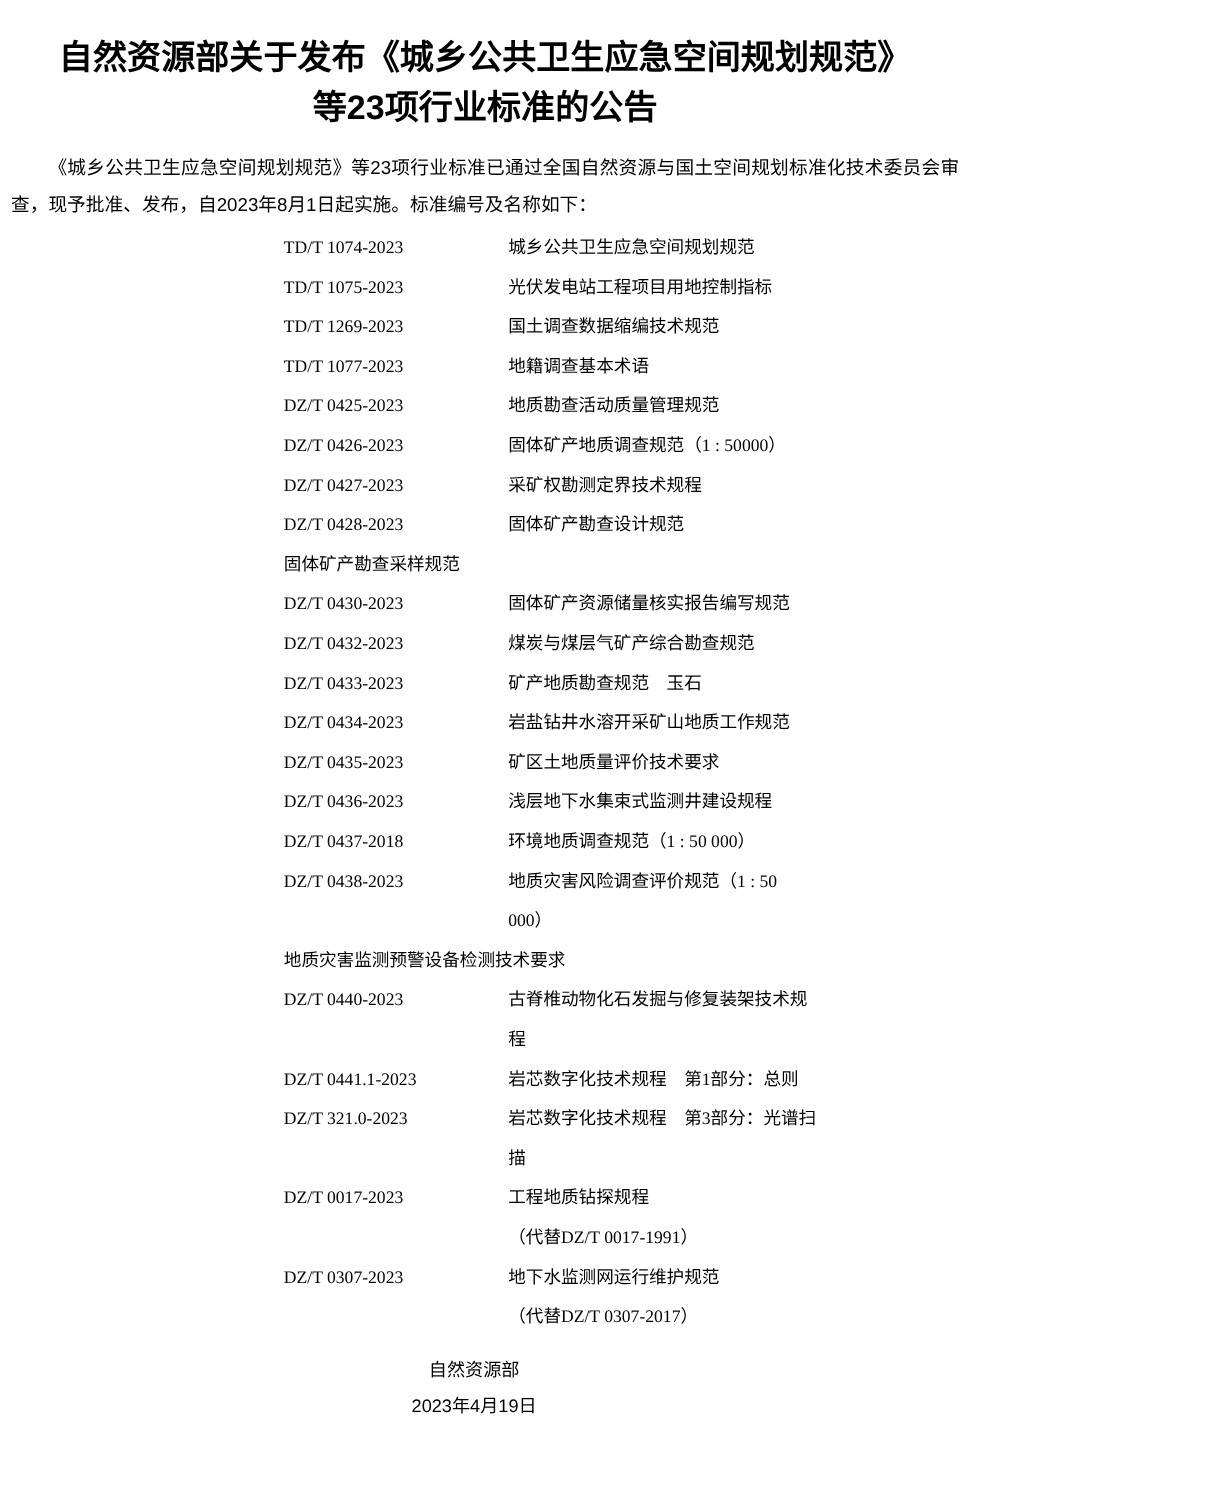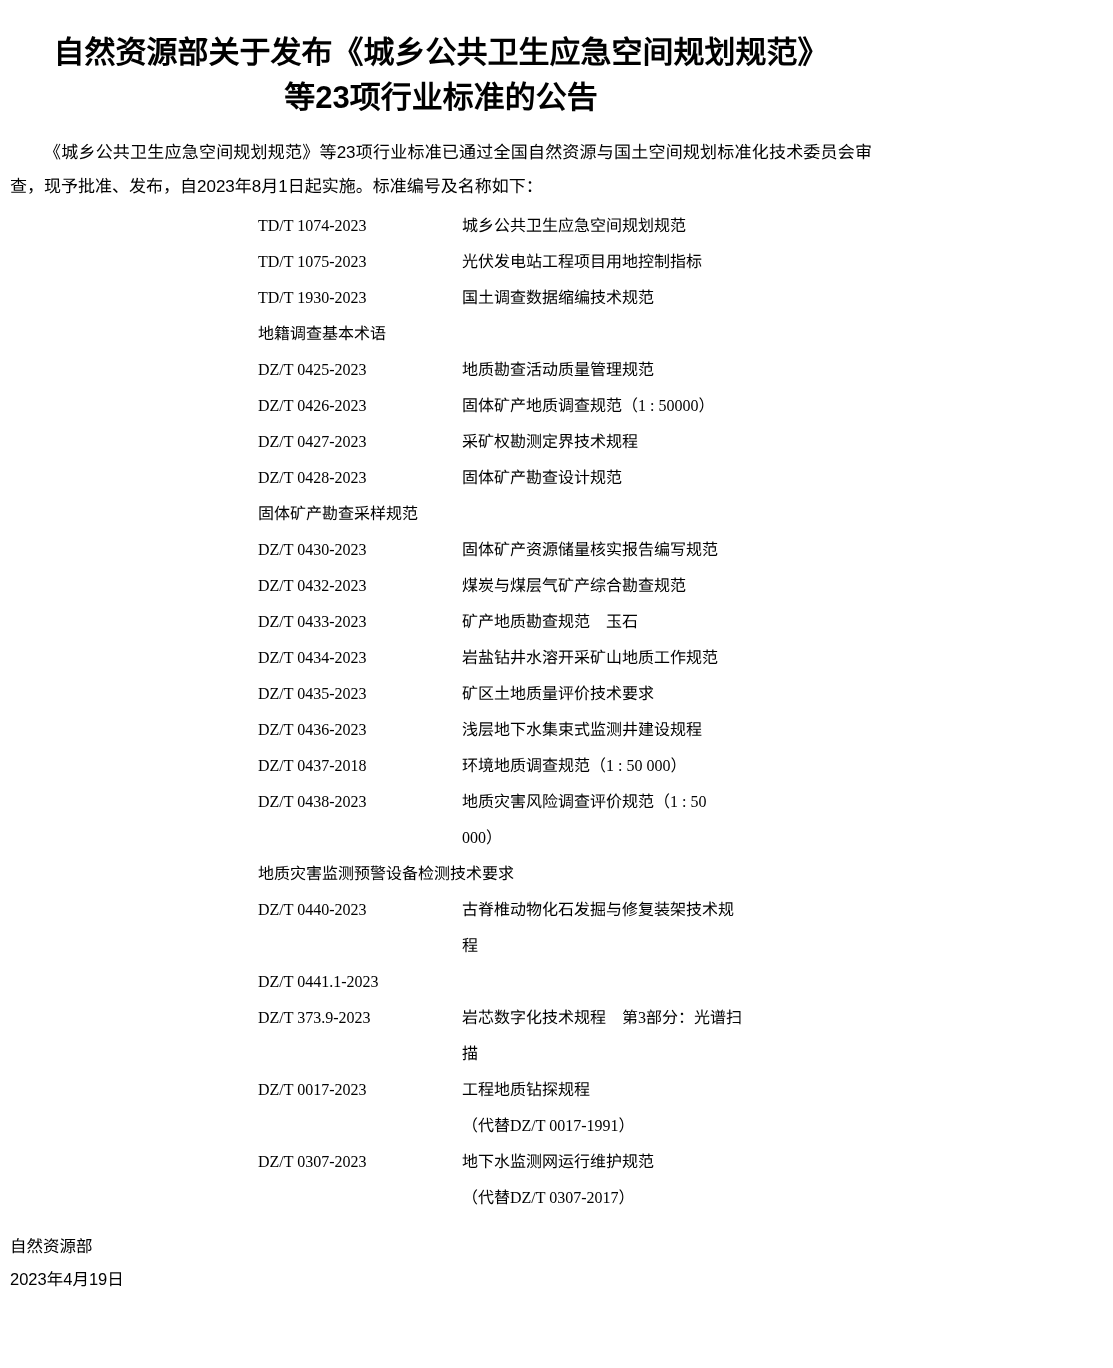--- a/index.html
+++ b/index.html
@@ -51,21 +51,21 @@
     flex: 0 0 204px;
     width: 204px;
     white-space: nowrap;
   }
   .std-name {
     width: 380px;
   }
   .signature {
     margin-top: 14px;
     padding-right: 20px;
-    text-align: left;
+    text-align: center;
     font-size: 16.5px;
     line-height: 33px;
     font-family: "Liberation Sans", "DejaVu Sans", sans-serif;
   }
 </style>
 </head>
 <body>
 
 <div class="doc">
 
@@ -85,27 +85,28 @@
   </div>
 
   <div class="std-row">
     <div class="std-code">TD/T 1075-2023</div>
     <div class="std-name">
           <div>光伏发电站工程项目用地控制指标</div>
         </div>
   </div>
 
   <div class="std-row">
-    <div class="std-code">TD/T 1930-2023</div>
+    <div class="std-code">TD/T 1269-2023</div>
     <div class="std-name">
           <div>国土调查数据缩编技术规范</div>
         </div>
   </div>
 
   <div class="std-row">
+    <div class="std-code">TD/T 1077-2023</div>
     <div class="std-name">
           <div>地籍调查基本术语</div>
         </div>
   </div>
 
   <div class="std-row">
     <div class="std-code">DZ/T 0425-2023</div>
     <div class="std-name">
           <div>地质勘查活动质量管理规范</div>
         </div>
@@ -204,24 +205,27 @@
   <div class="std-row">
     <div class="std-code">DZ/T 0440-2023</div>
     <div class="std-name">
           <div>古脊椎动物化石发掘与修复装架技术规</div>
           <div>程</div>
         </div>
   </div>
 
   <div class="std-row">
     <div class="std-code">DZ/T 0441.1-2023</div>
-  </div>
-
-  <div class="std-row">
-    <div class="std-code">DZ/T 373.9-2023</div>
+    <div class="std-name">
+          <div>岩芯数字化技术规程　第1部分：总则</div>
+        </div>
+  </div>
+
+  <div class="std-row">
+    <div class="std-code">DZ/T 321.0-2023</div>
     <div class="std-name">
           <div>岩芯数字化技术规程　第3部分：光谱扫</div>
           <div>描</div>
         </div>
   </div>
 
   <div class="std-row">
     <div class="std-code">DZ/T 0017-2023</div>
     <div class="std-name">
           <div>工程地质钻探规程</div>

